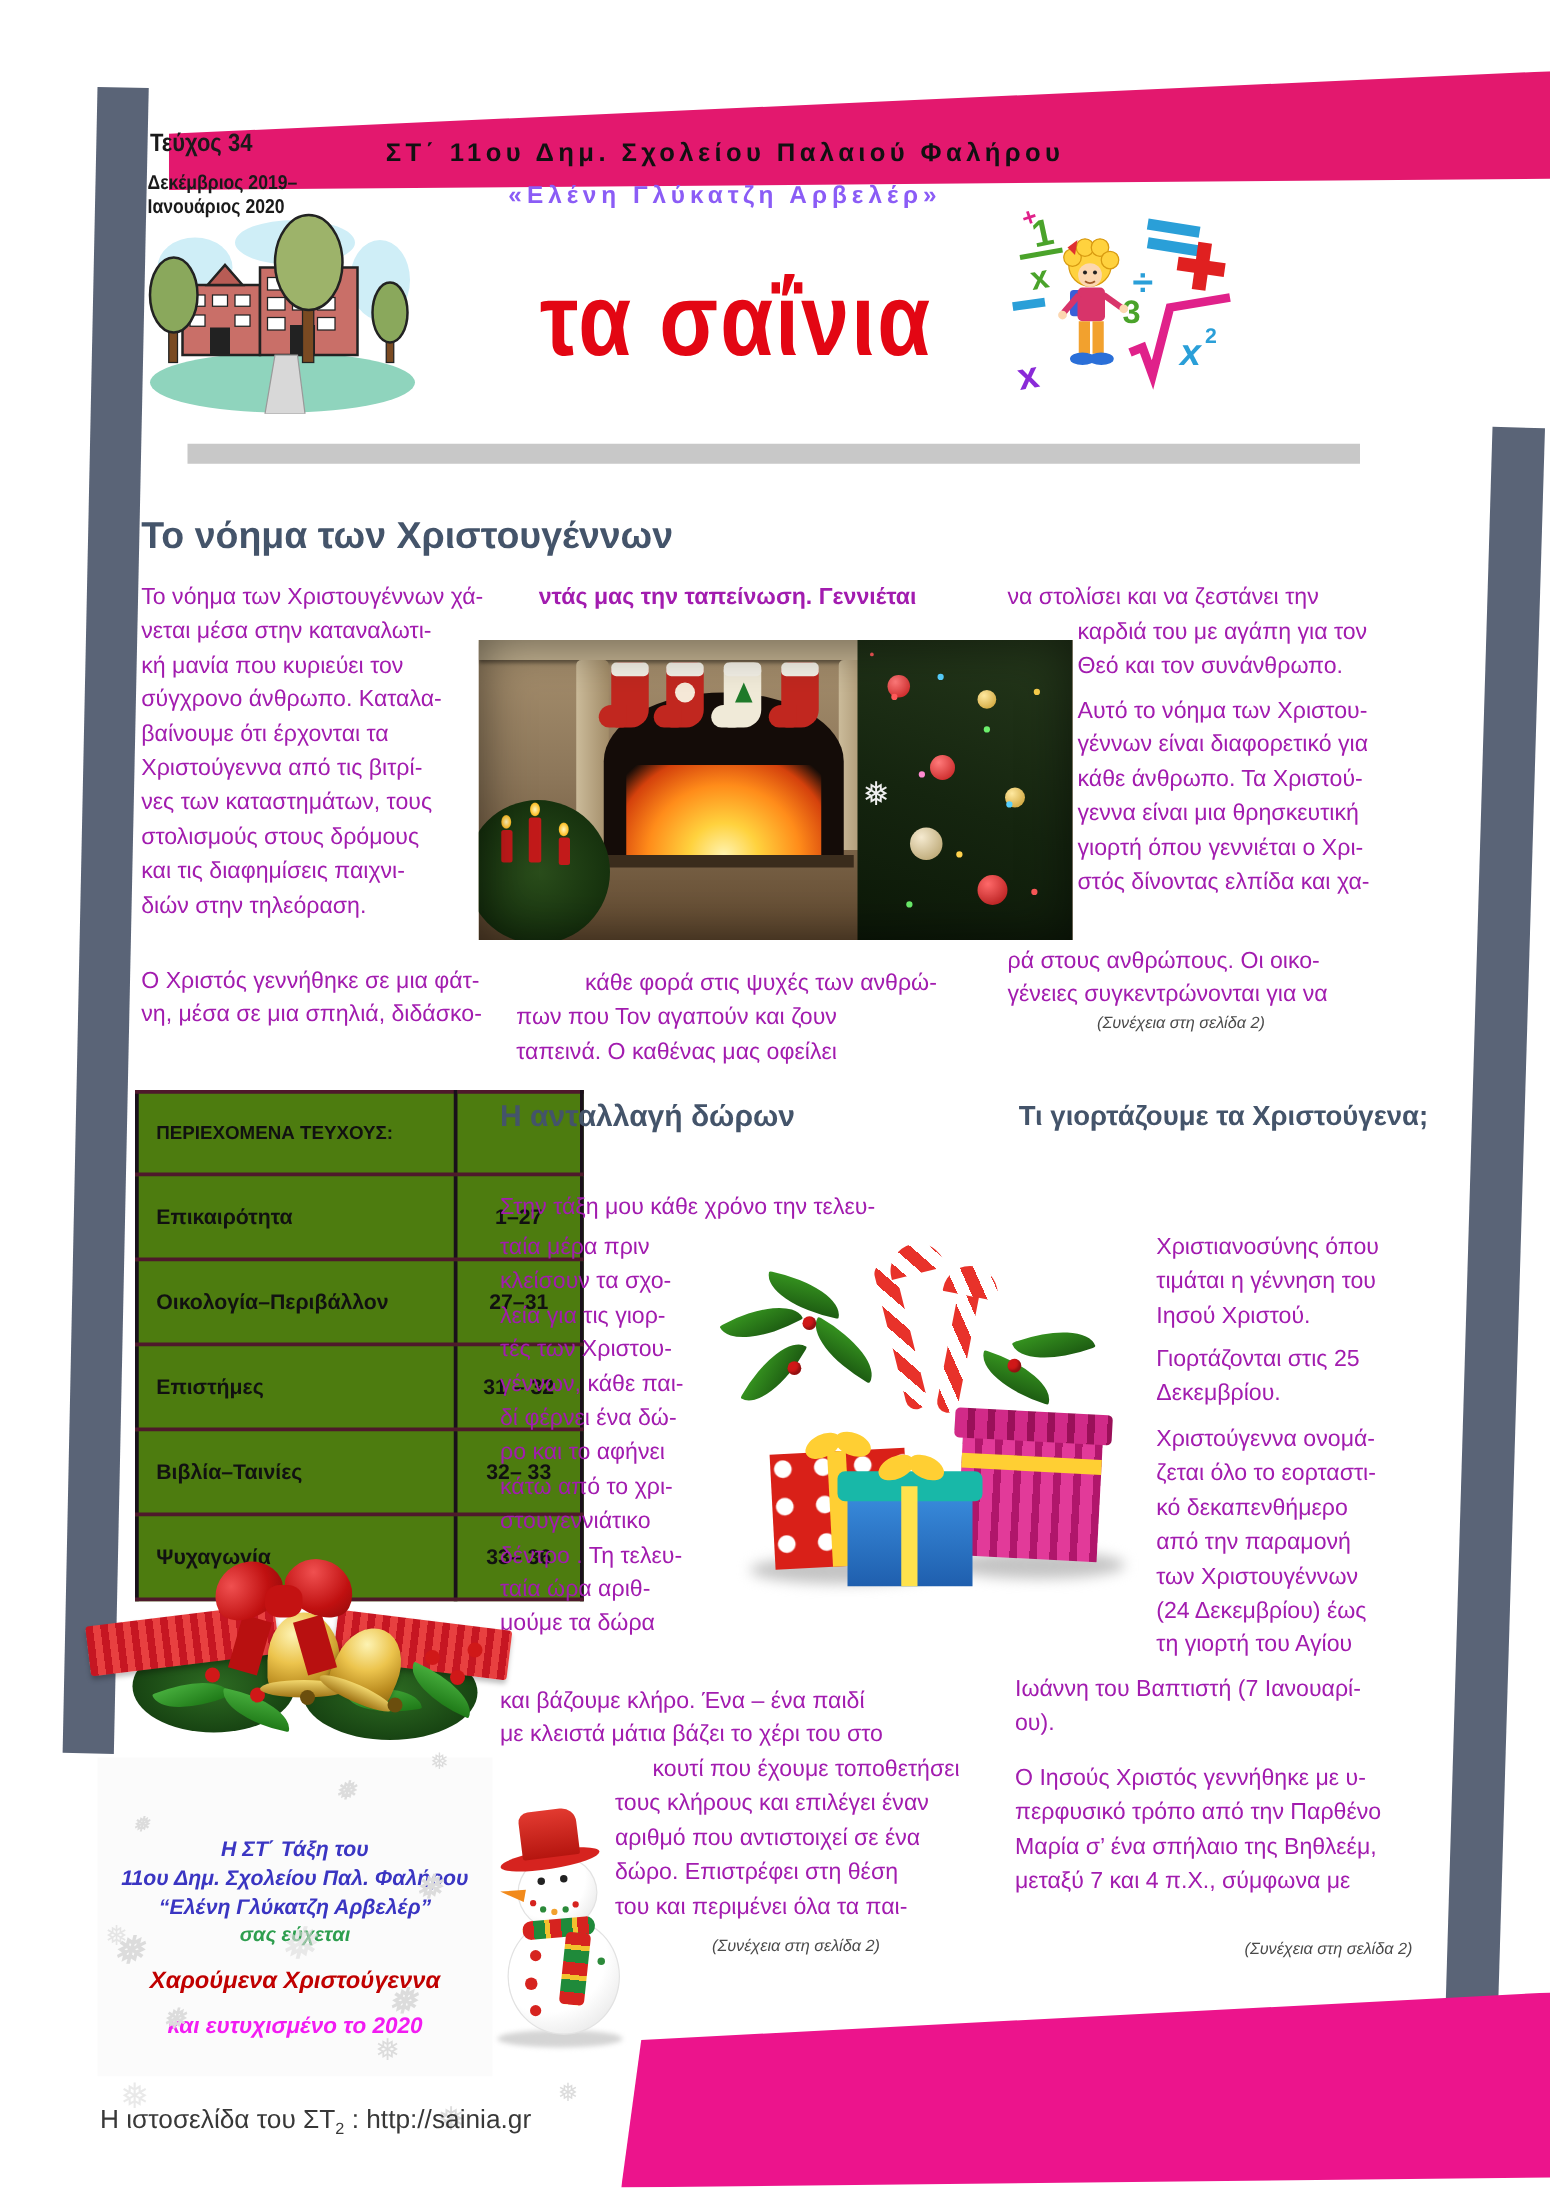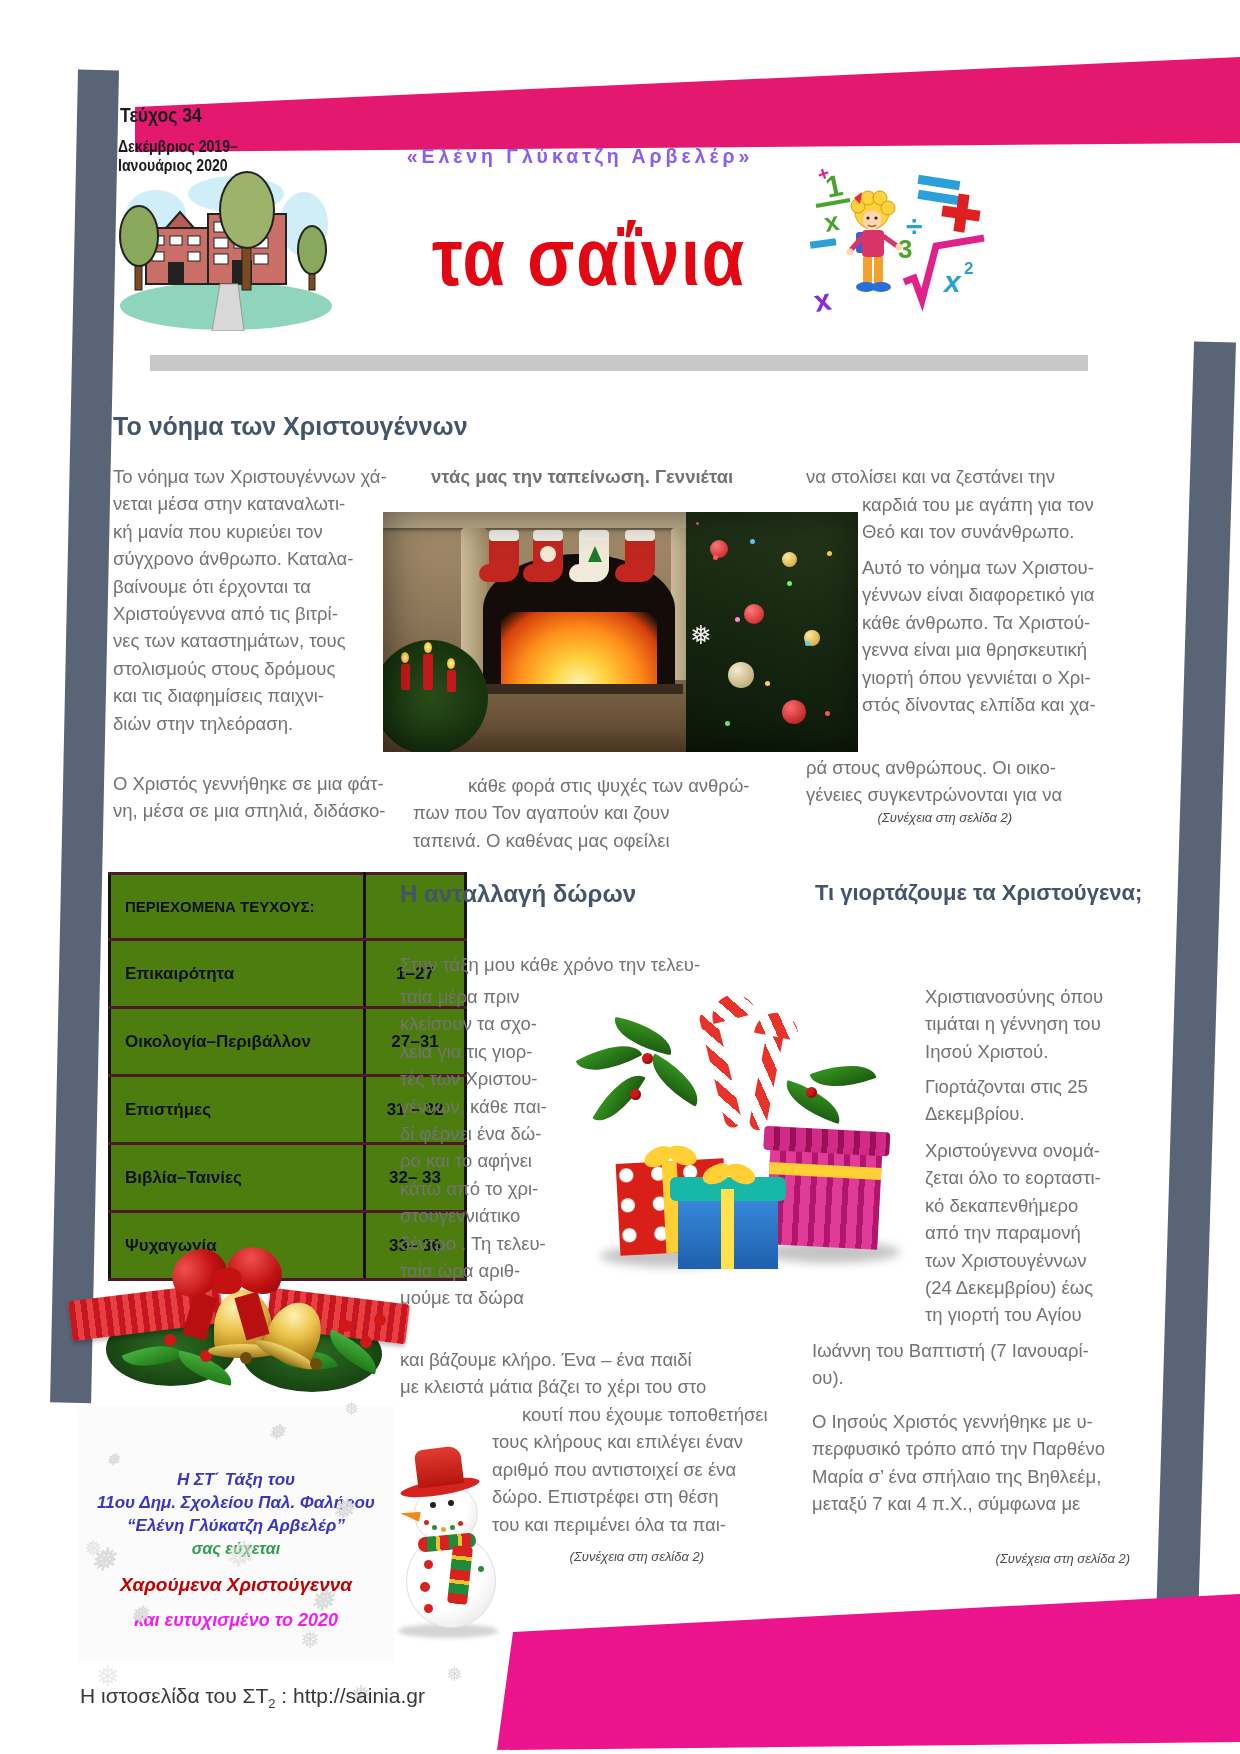--- a/index.html
+++ b/index.html
@@ -23,22 +23,22 @@
   #dates{left:118px;top:137px;font-size:16px;line-height:19px;font-weight:bold;color:#1a1a1a;
         white-space:pre-line;transform:scaleX(.88);transform-origin:left;z-index:5;}
   #school1{left:240px;top:111px;width:680px;text-align:center;font-size:20.5px;font-weight:bold;
         letter-spacing:3.5px;color:#111;z-index:5;}
   #school2{left:240px;top:145px;width:680px;text-align:center;font-size:19.5px;font-weight:bold;
         letter-spacing:4px;color:#8b5cf6;z-index:5;}
   #main-title{left:432px;top:210px;font-size:82px;font-weight:bold;color:#E30613;letter-spacing:2px;
         transform:scaleX(.84);transform-origin:left;z-index:5;white-space:nowrap;}
 
   
-  .headline{font-size:25px;font-weight:bold;color:#44546A;z-index:5;white-space:nowrap;}
-  .body-text{font-size:18.5px;line-height:27.4px;color:#737373;white-space:pre-line;width:370px;z-index:5;}
+  .headline{font-size:30px;font-weight:bold;color:#44546A;z-index:5;white-space:nowrap;}
+  .body-text{font-size:18.5px;line-height:27.4px;color:#a21caf;white-space:pre-line;width:370px;z-index:5;}
   .cont-note{font-size:13px;font-style:italic;color:#4a4a4a;text-align:right;z-index:5;}
 
   
   #a1-heading{left:113px;top:412px;}
   #a1-c1p1{left:113px;top:463px;}
   #a1-c1p2{left:113px;top:770px;}
   #a1-c2l1{left:431px;top:463px;font-weight:bold;}
   #a1-c2p2{left:413px;top:772px;text-indent:55px;}
   #a1-c3l1{left:806px;top:463px;}
   #a1-c3a{left:862px;top:491px;}
@@ -178,20 +178,21 @@
 
   <div class="abs" id="band"></div>
   <div class="abs" id="leftbar"></div>
   <div class="abs" id="rightbar"></div>
   <div class="abs" id="wedge"></div>
   <div class="abs" id="divider"></div>
 
   <div class="abs" id="issue">Τεύχος 34</div>
   <div class="abs" id="dates">Δεκέμβριος 2019–
 Ιανουάριος 2020</div>
+  <div class="abs" id="school1">ΣΤ΄ 11ου Δημ. Σχολείου Παλαιού Φαλήρου</div>
   <div class="abs" id="school2">«Ελένη Γλύκατζη Αρβελέρ»</div>
   <div class="abs" id="main-title">τα σαΐνια</div>
 
   <div class="abs" id="school-art">
     <svg width="220" height="165" viewBox="0 0 220 165">
       <ellipse cx="40" cy="48" rx="30" ry="24" fill="#cfeef7"></ellipse>
       <ellipse cx="120" cy="28" rx="48" ry="18" fill="#cfeef7"></ellipse>
       <ellipse cx="188" cy="58" rx="24" ry="32" fill="#cfeef7"></ellipse>
       <ellipse cx="110" cy="140" rx="106" ry="24" fill="#8fd4bd"></ellipse>
       <rect x="30" y="62" width="62" height="56" fill="#c96f68" stroke="#222" stroke-width="2"></rect>

